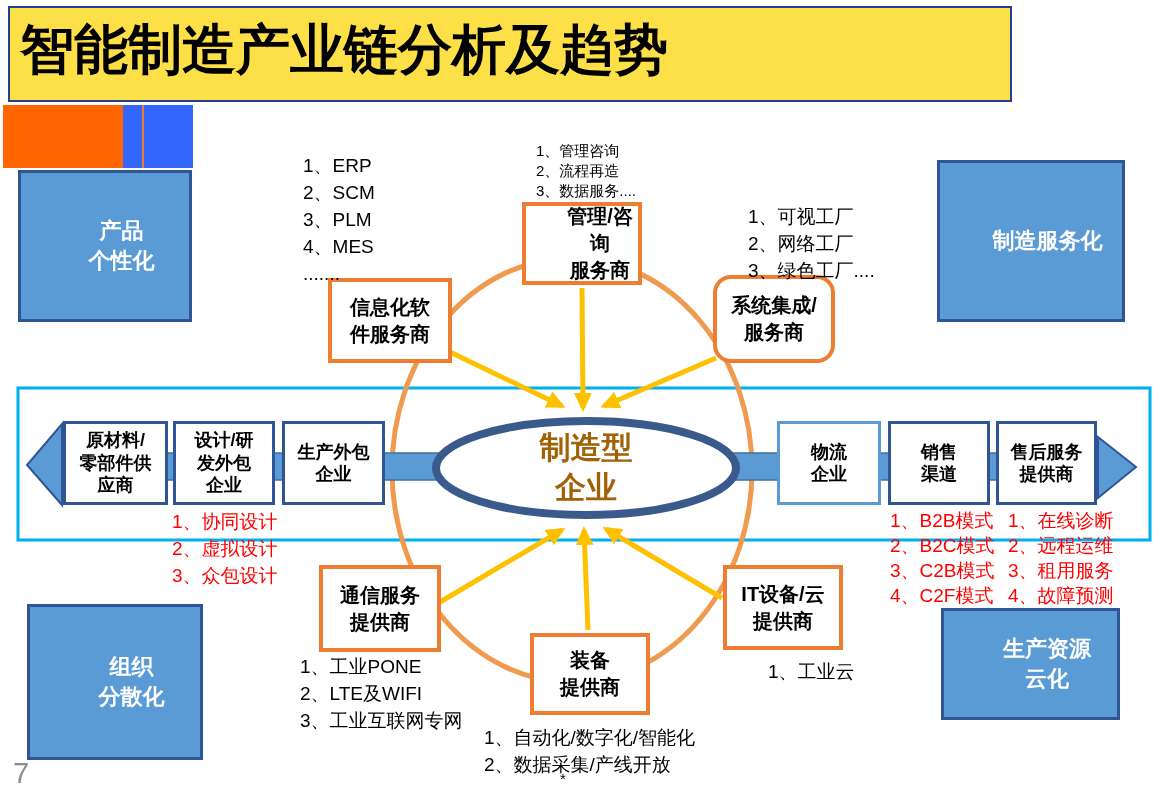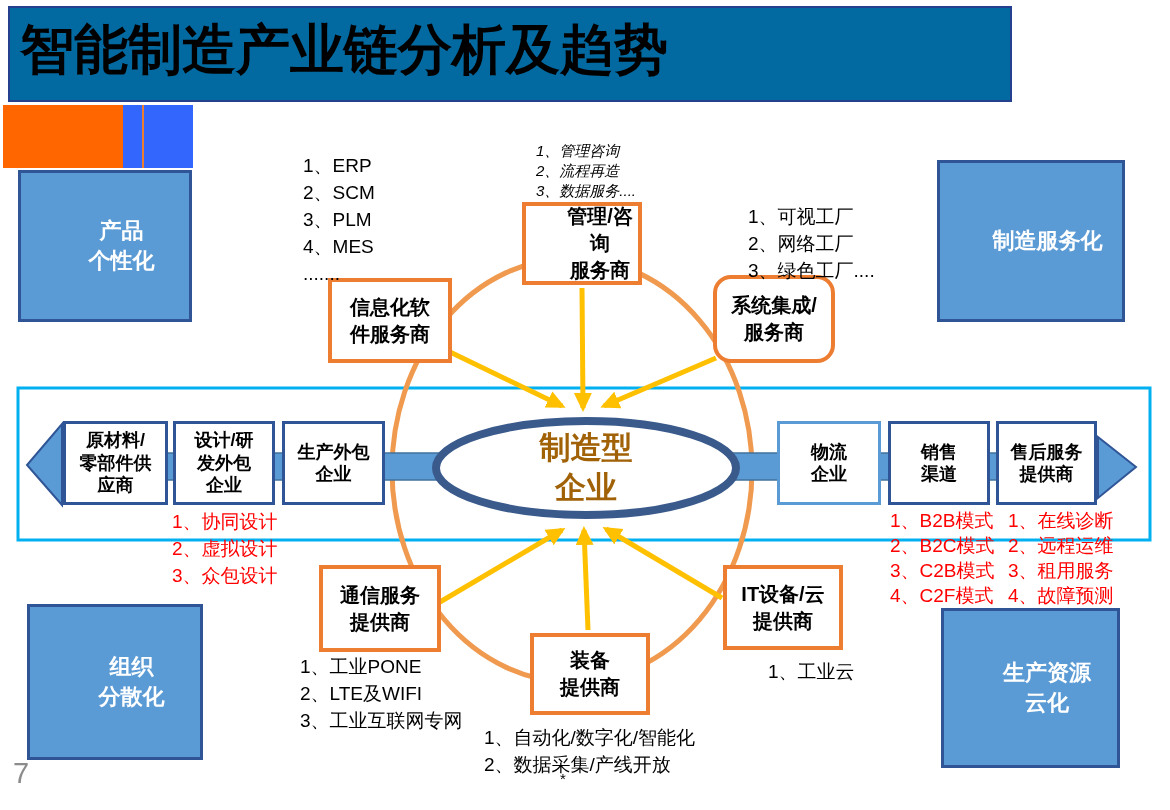--- a/index.html
+++ b/index.html
@@ -3,21 +3,21 @@
 <meta charset="utf-8">
 <style>
   html,body{margin:0;padding:0;}
   body{
     width:1170px;height:810px;position:relative;overflow:hidden;background:#ffffff;
     font-family:"Liberation Sans","DejaVu Sans",sans-serif;
   }
   #connectors{position:absolute;left:0;top:0;z-index:1;}
   .title-bar{
     position:absolute;left:8px;top:6px;width:1004px;height:96px;box-sizing:border-box;
-    background:#0369a1;border:2px solid #24408E;z-index:2;
+    background:#fde047;border:2px solid #24408E;z-index:2;
     font-size:54px;font-weight:bold;color:#000;padding:6px 0 0 10px;letter-spacing:0px;
     white-space:nowrap;
   }
   .accent{position:absolute;z-index:2;}
   .accent-orange{left:3px;top:105px;width:120px;height:63px;background:#FF6600;}
   .accent-blue{left:123px;top:105px;width:70px;height:63px;background:#3366FC;}
   .accent-line{left:142px;top:105px;width:2px;height:63px;background:#ED7D31;}
   .trend-box{
     position:absolute;z-index:2;box-sizing:border-box;
     background:#5B9BD5;border:3px solid #2F5597;color:#ffffff;
@@ -34,21 +34,21 @@
     position:absolute;z-index:2;box-sizing:border-box;top:421px;height:84px;
     background:#ffffff;border:3px solid #2F5597;color:#000;
     font-weight:bold;font-size:18px;line-height:1.25;
     display:flex;align-items:center;justify-content:center;text-align:center;white-space:pre-line;
   }
   .chain-box.light{border-color:#5B9BD5;}
   .list{
     position:absolute;z-index:3;color:#000;font-size:19px;line-height:27px;white-space:pre-line;
   }
   .list.red{color:#FF0000;}
-  .list.small{font-size:15px;line-height:20px;font-style:italic;}
+  .list.small{font-size:15px;line-height:20px;}
   .list.tight{line-height:25px;}
   .center-label{
     position:absolute;z-index:3;left:436px;top:428px;width:300px;height:80px;
     color:#a16207;font-weight:bold;font-size:31px;line-height:1.28;
     display:flex;align-items:center;justify-content:center;text-align:center;white-space:pre-line;
   }
   .footnote{position:absolute;z-index:3;left:560px;top:770px;font-size:15px;color:#000;}
   .page-number{position:absolute;z-index:3;left:13px;top:757px;font-size:29px;color:#8C8C8C;}
 </style>
 </head>
@@ -86,21 +86,21 @@
 <div class="title-bar">智能制造产业链分析及趋势</div>
 <div class="accent accent-orange"></div>
 <div class="accent accent-blue"></div>
 <div class="accent accent-line"></div>
 
 <div class="trend-box" style="left:18px;top:170px;width:174px;height:152px;">产品
 个性化</div>
 <div class="trend-box" style="left:937px;top:160px;width:188px;height:162px;">制造服务化</div>
 <div class="trend-box" style="left:27px;top:604px;width:176px;height:156px;text-align:center;">组织
 分散化</div>
-<div class="trend-box" style="left:941px;top:608px;width:179px;height:160px;">生产资源
+<div class="trend-box" style="left:941px;top:608px;width:179px;height:112px;">生产资源
 云化</div>
 
 <div class="sat-box" style="left:522px;top:202px;width:120px;height:83px;padding-left:36px;">管理/咨询
 服务商</div>
 <div class="sat-box" style="left:328px;top:278px;width:124px;height:85px;">信息化软
 件服务商</div>
 <div class="sat-box" style="left:713px;top:275px;width:122px;height:88px;border-radius:18px;">系统集成/
 服务商</div>
 <div class="sat-box" style="left:319px;top:565px;width:122px;height:87px;">通信服务
 提供商</div>

